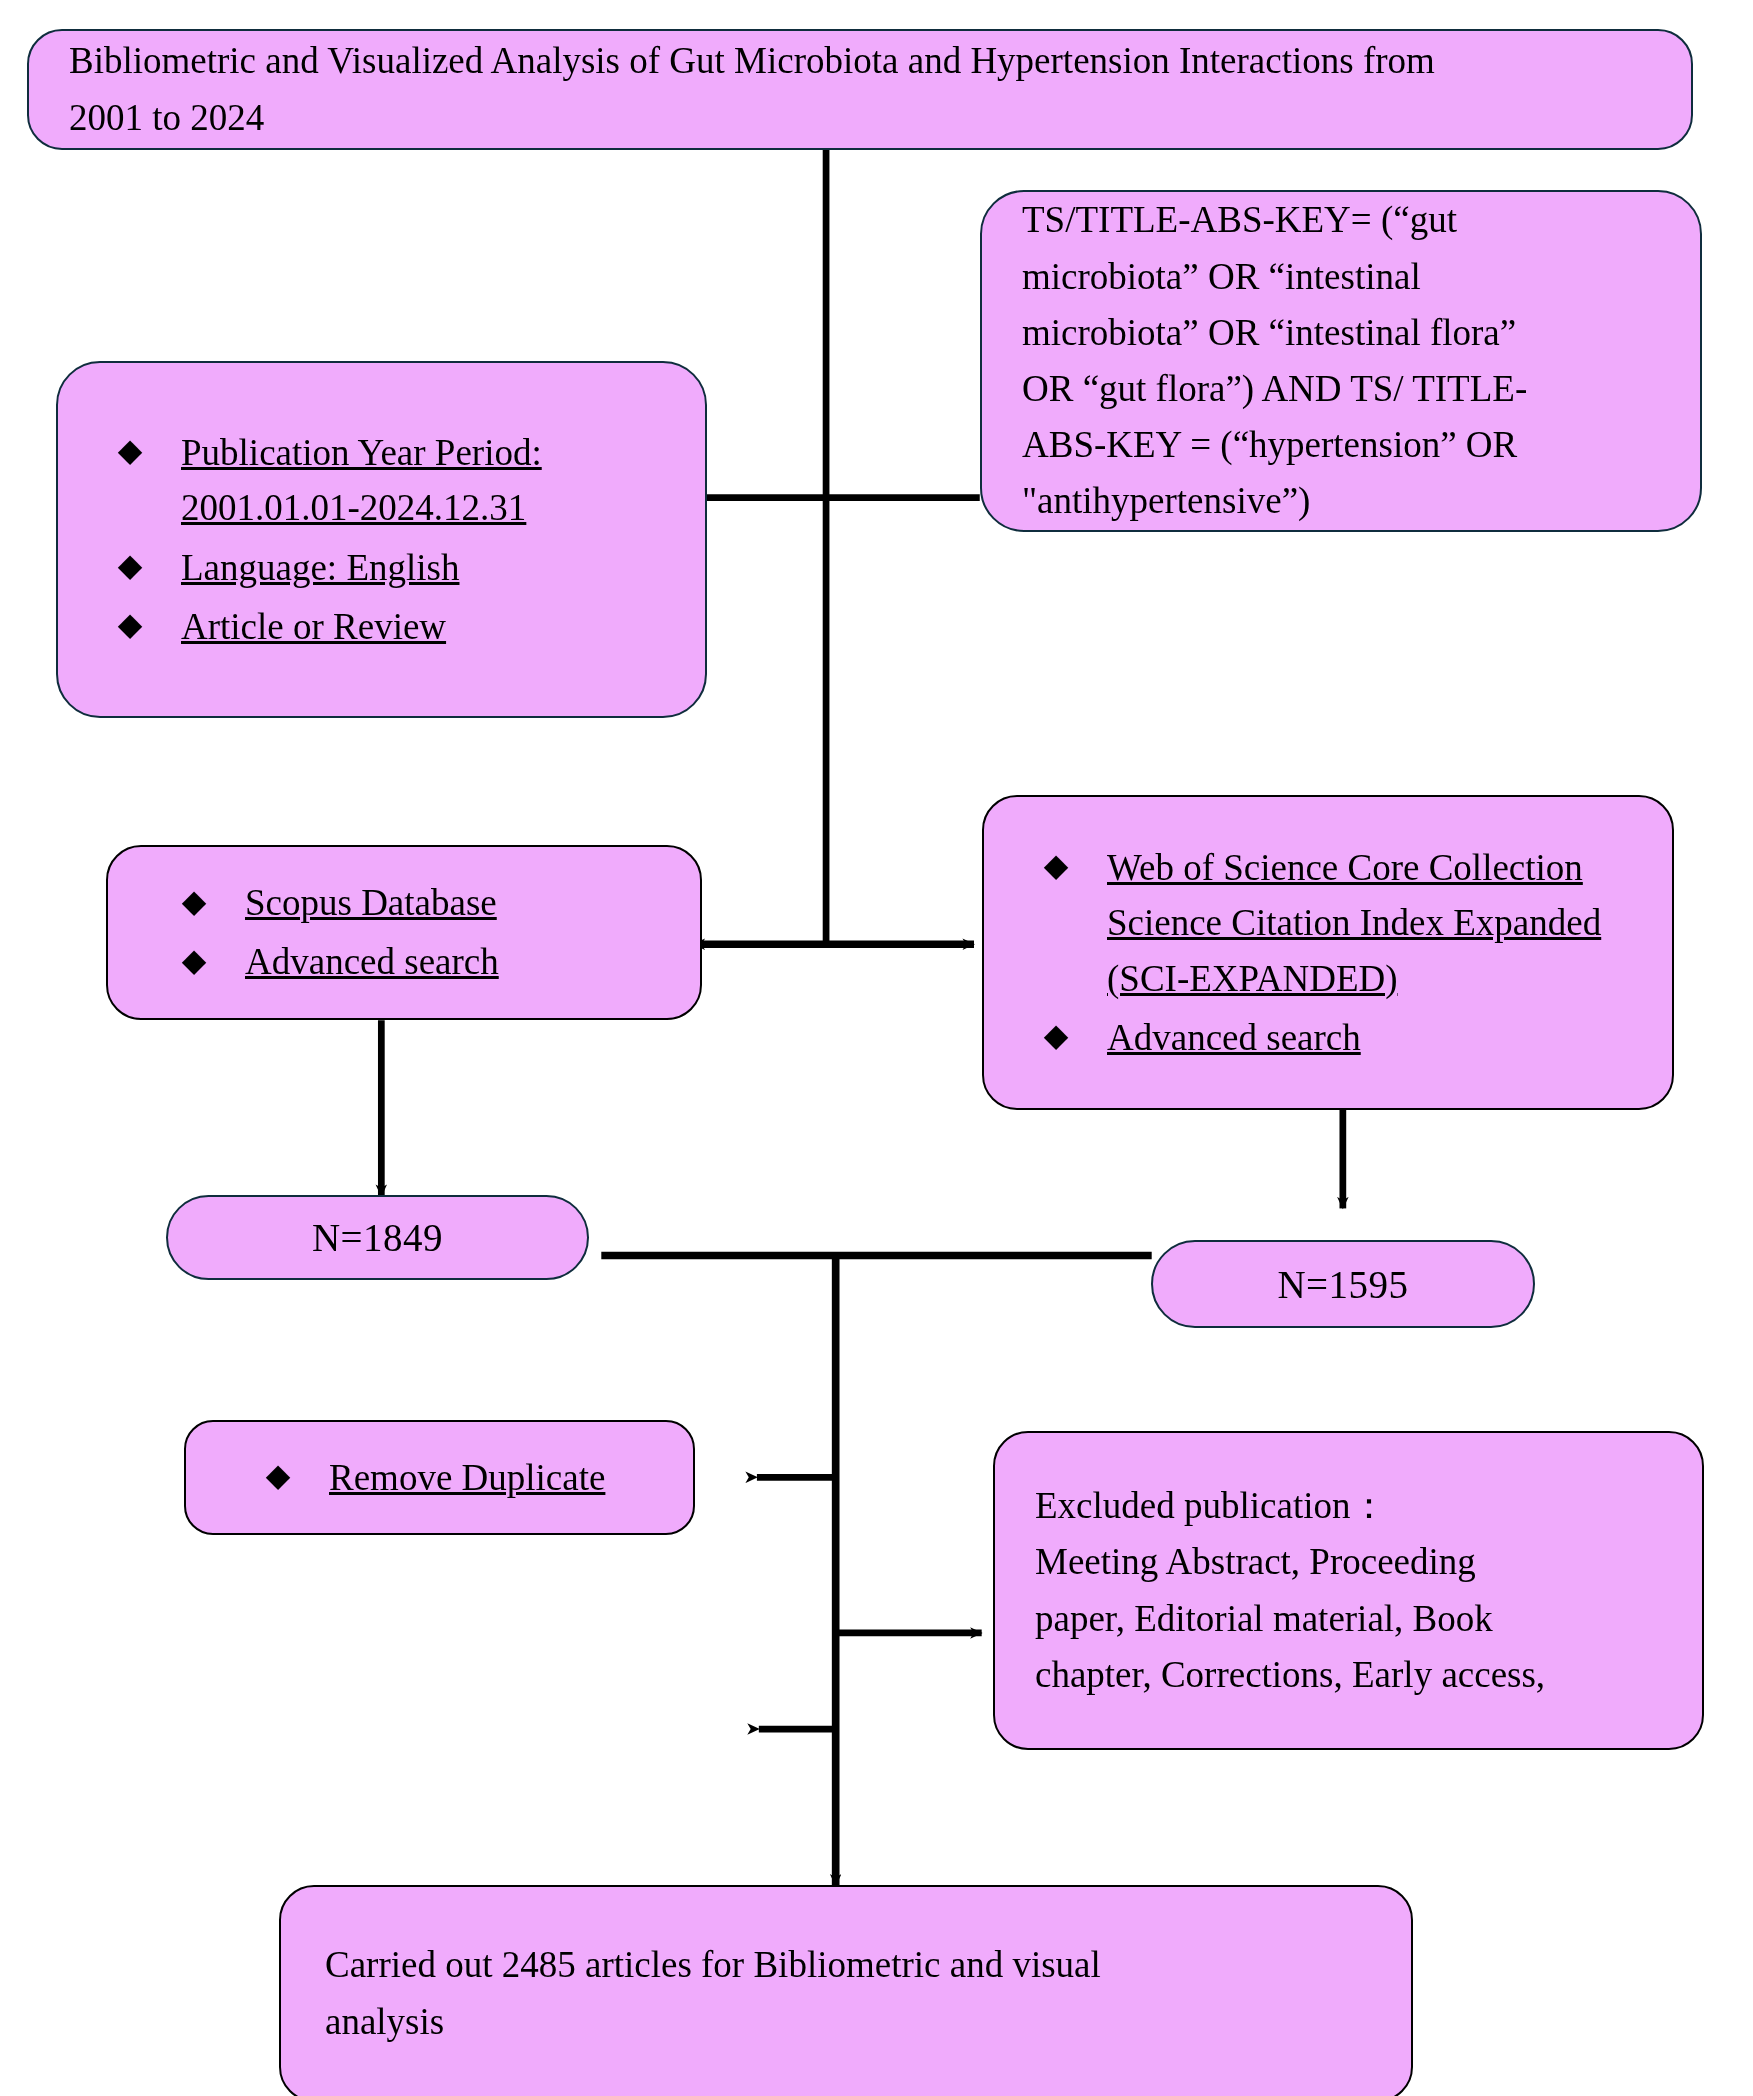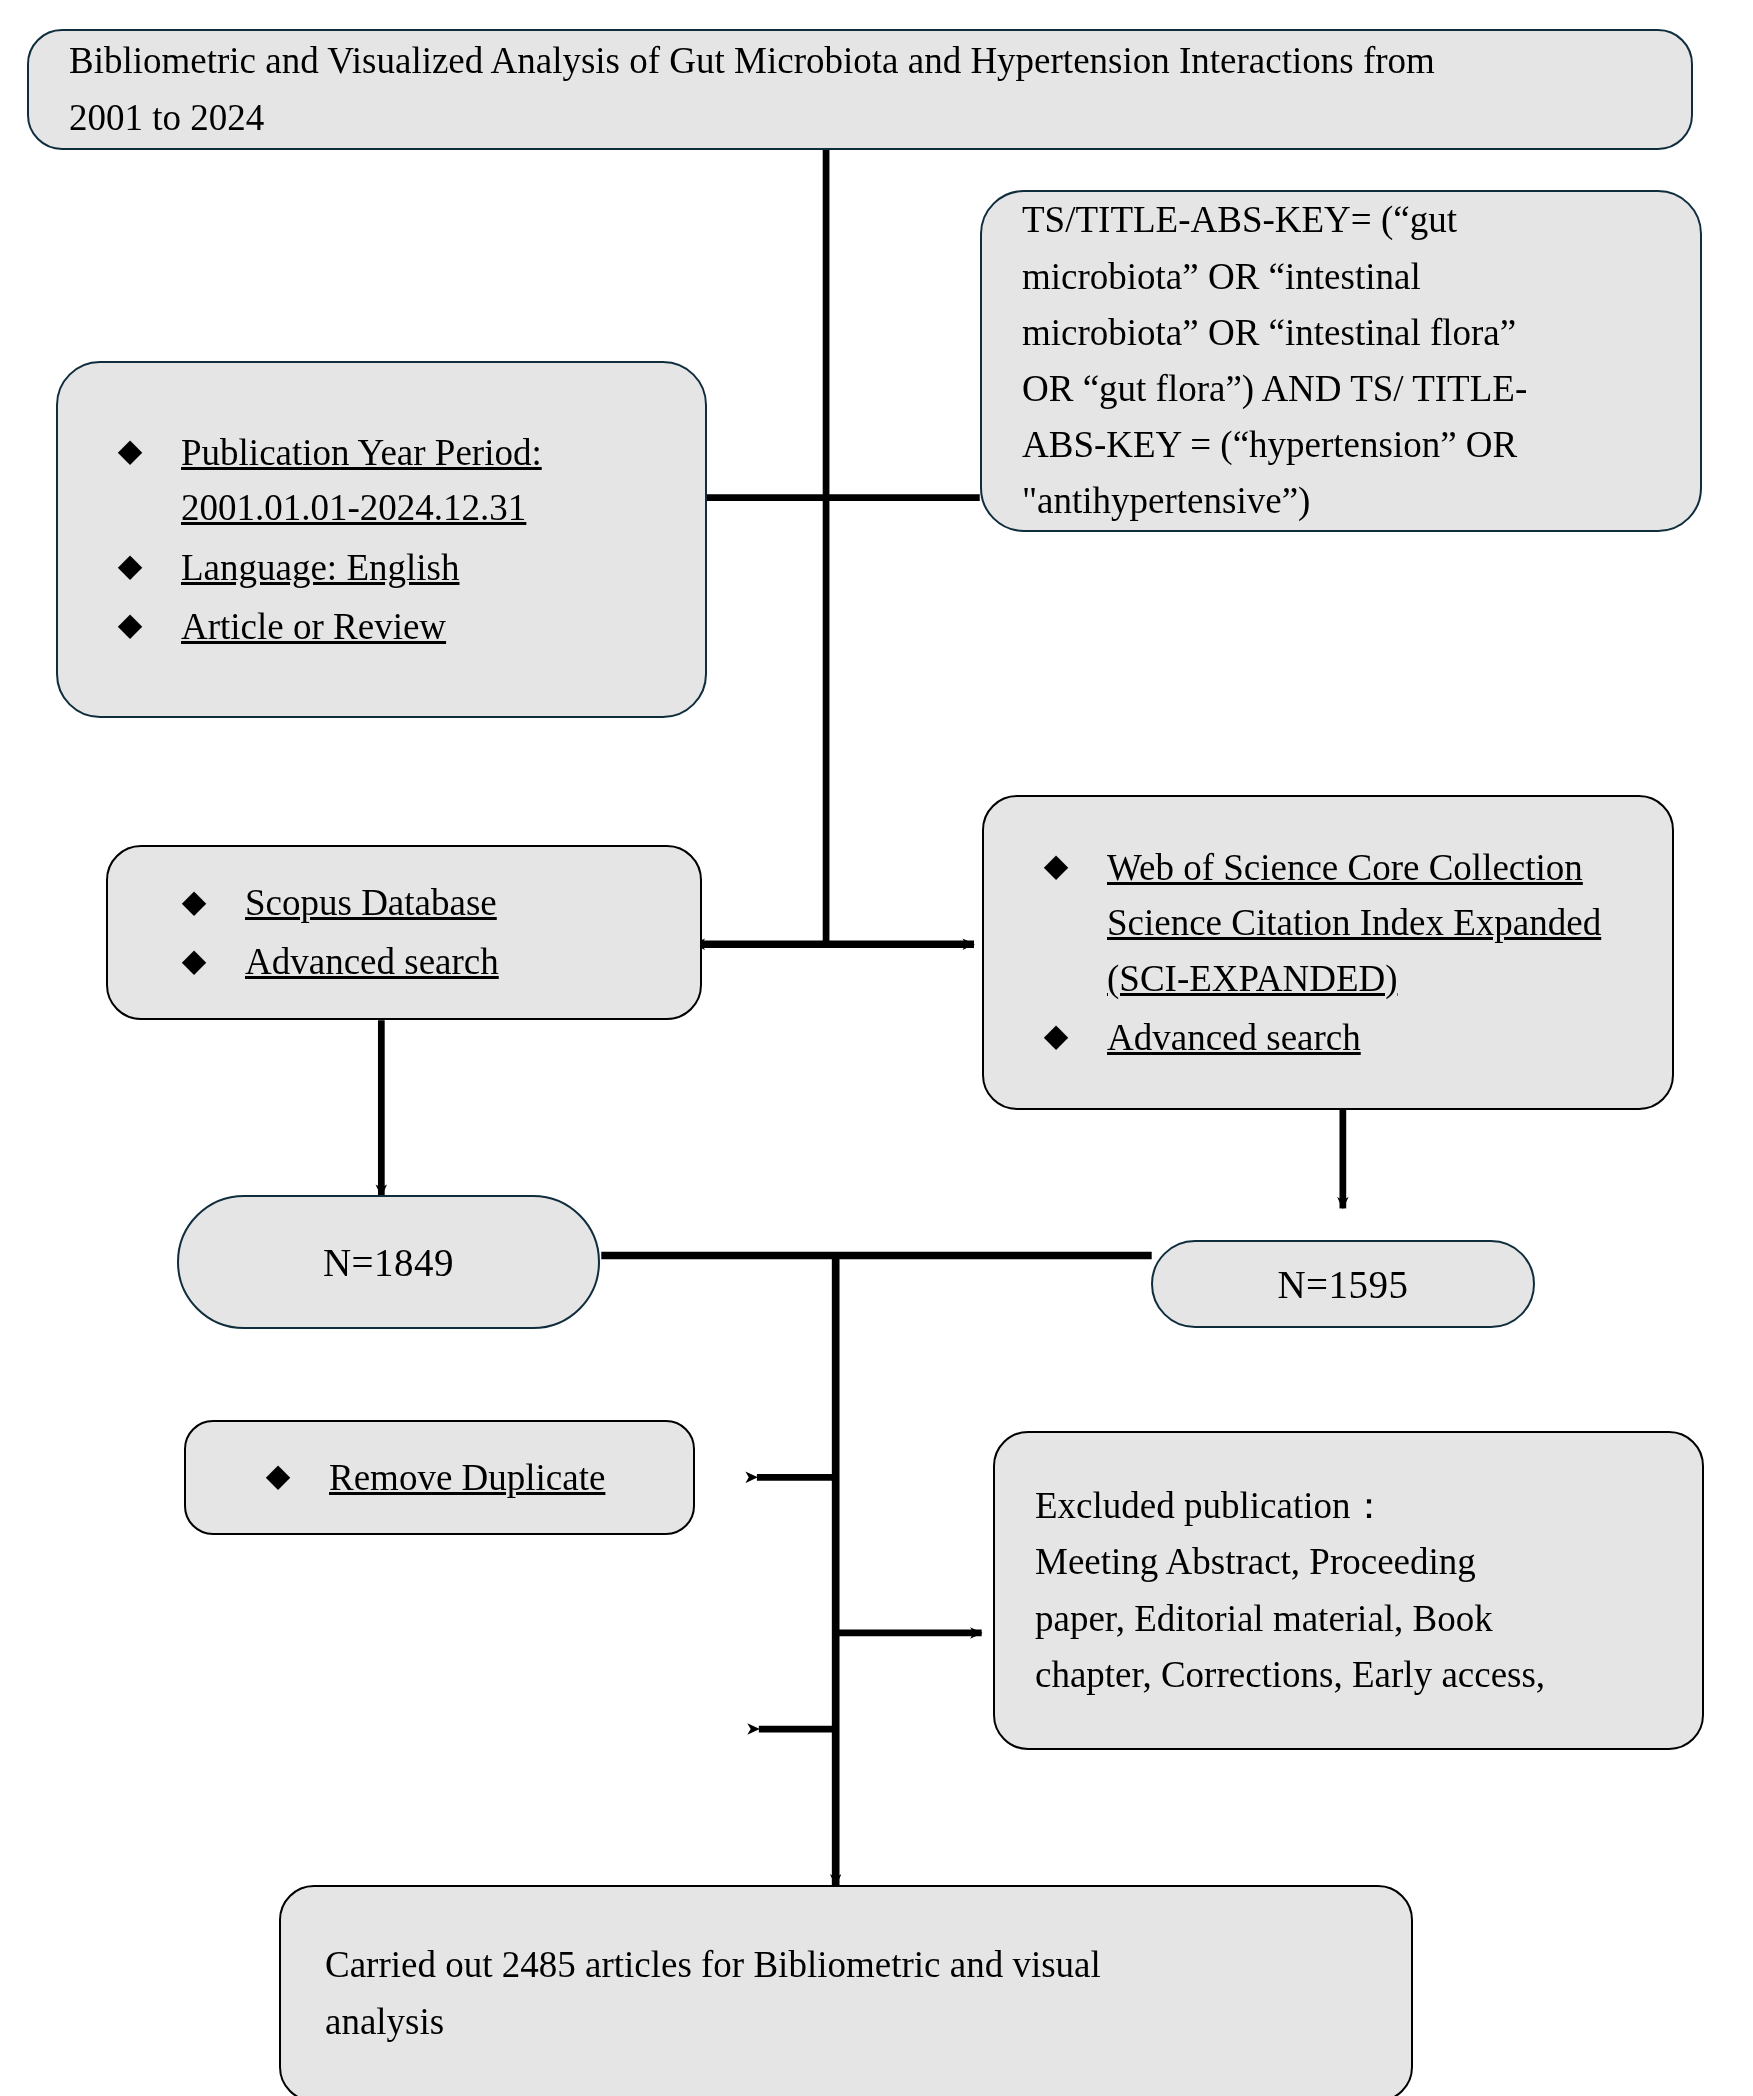--- a/index.html
+++ b/index.html
@@ -20,21 +20,21 @@
     position: absolute;
     left: 0;
     top: 0;
     width: 1753px;
     height: 2096px;
     pointer-events: none;
   }
   .node {
     position: absolute;
     box-sizing: border-box;
-    background: #e5e5e5;
+    background: #f0abfc;
     border: 2.9px solid #0f2d3d;
     display: flex;
     flex-direction: column;
     justify-content: center;
   }
   .node.dark { border-color: #000000; }
   .node.stadium { border-radius: 960px; align-items: center; }
   .rr-36 { border-radius: 35px; }
   .rr-44 { border-radius: 44px; }
   .rr-30 { border-radius: 29px; }
@@ -184,21 +184,21 @@
           <span>(SCI-EXPANDED)</span>
         </span>
       </li>
       <li>
         <span class="dia"></span>
         <span>Advanced search</span>
       </li>
     </ul>
   </div>
 
-  <div class="node stadium" style="left:177px; top:1195px; width:423px; height:134px;">
+  <div class="node stadium" style="left:166px; top:1195px; width:423px; height:85px;">
     <div class="num">N=1849</div>
   </div>
 
   <div class="node stadium" style="left:1151px; top:1206px; width:384px; height:88px;margin-top:34px;">
     <div class="num">N=1595</div>
   </div>
 
   <div class="node dark rr-30 pad-list" style="left:184px; top:1420px; width:511px; height:115px; padding-left:58px;">
     <ul class="bullets">
       <li>

